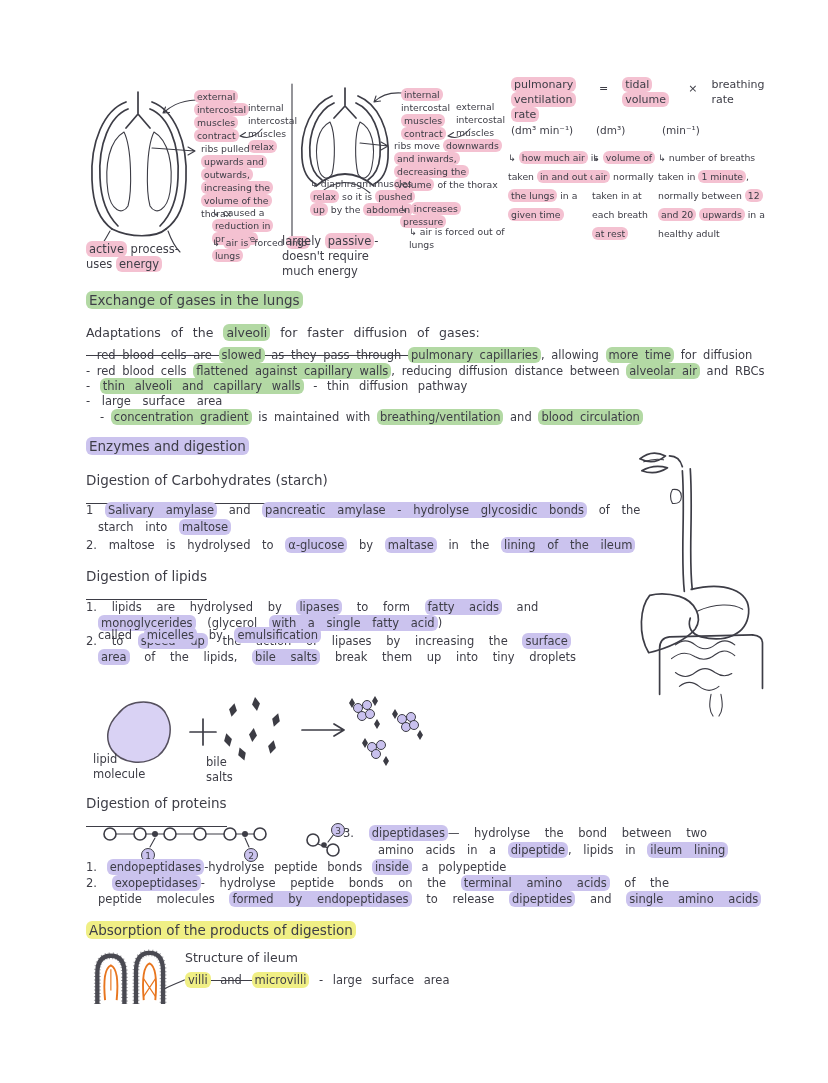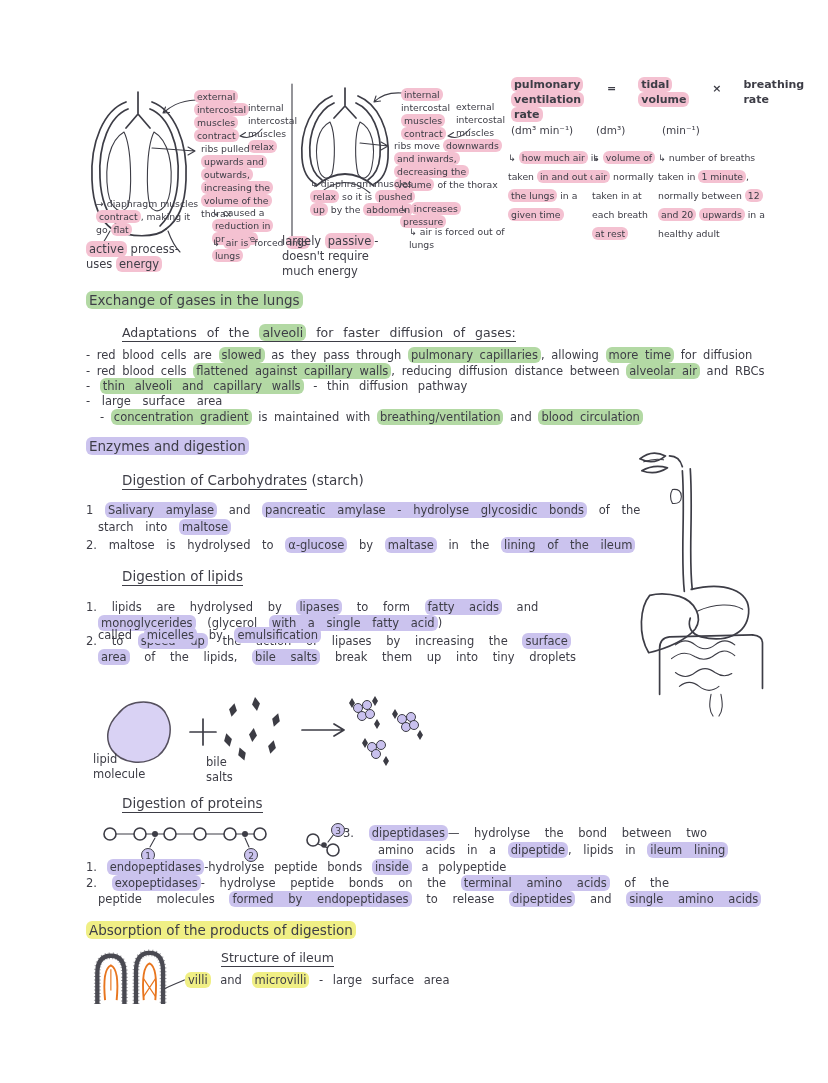--- a/index.html
+++ b/index.html
@@ -10,24 +10,24 @@
   #page{position:relative;width:828px;height:1083px;background:#ffffff;margin:0 auto;
         font-family:"DejaVu Sans",sans-serif;color:var(--ink);overflow:hidden;}
   .abs{position:absolute;}
   .hl{padding:1px 3px;border-radius:6px;-webkit-box-decoration-break:clone;box-decoration-break:clone;}
   .pink{background:var(--pink);} .green{background:var(--green);}
   .purple{background:var(--purple);} .yellow{background:var(--yellow);}
   .small{font-size:9.3px;line-height:1.4;}
   .body{font-size:11.5px;line-height:15px;}
   .heading{font-size:13.5px;line-height:1.3;}
   .subheading{font-size:12.5px;line-height:1.3;}
-  .underline{border-bottom:1.4px solid var(--ink);padding-bottom:1px;margin-left:36px;}
+  .underline{border-bottom:1.4px solid var(--ink);padding-bottom:15px;}
   .sp1{word-spacing:3px;} .sp2{word-spacing:6px;} .sp3{word-spacing:8px;} .sp4{word-spacing:11px;}
   .cols{line-height:2.05;}
-  .frow{display:flex;align-items:flex-start;gap:22px;font-size:11px;line-height:1.35;font-weight:bold;}
+  .frow{display:flex;align-items:flex-start;gap:14px;font-size:11px;line-height:1.35;}
   .fcell{flex:none;}
   .fop{flex:none;padding-top:4px;}
   .units{font-size:10.5px;text-align:center;}
   .prelines{white-space:pre-line;}
   svg.abs{overflow:visible;}
   .ink-line{stroke:var(--ink);fill:none;stroke-width:1.7;stroke-linecap:round;stroke-linejoin:round;}
   .ink-thin{stroke:var(--ink);fill:none;stroke-width:1.1;stroke-linecap:round;stroke-linejoin:round;}
 </style>
 </head>
 <body>
@@ -65,21 +65,20 @@
       <path class="ink-thin" d="M320 193 Q345 172 370 193"></path>
       <path class="ink-thin" d="M402 93 C388 92 380 96 374 102 M374 102 l6.5 -1 M374 102 l2 -6"></path>
       <path class="ink-thin" d="M470 129 C463 137 455 139 448 136 M448 136 l6.5 1.5 M448 136 l5.5 -3.5"></path>
       <path class="ink-thin" d="M360 143 L388 146 M388 146 l-7 -4 M388 146 l-7 4"></path>
     </g>
   </svg>
 
   <div class="abs small" style="left:194px;top:90px;width:58px"><span class="hl pink">external intercostal muscles contract</span></div>
   <div class="abs small" style="left:248px;top:101px;width:62px"><span>internal intercostal muscles </span><span class="hl pink">relax</span></div>
   <div class="abs small" style="left:201px;top:142px;width:88px"><span>ribs pulled </span><span class="hl pink">upwards and outwards, increasing the volume of the</span><span> thorax</span></div>
-  <div class="abs small" style="left:96px;top:197px;width:108px"><span>→ diaphragm muscles </span><span class="hl pink">contract</span><span>, making it go </span><span class="hl pink">flat</span></div>
   <div class="abs small" style="left:212px;top:206px;width:88px"><span>↳ caused a </span><span class="hl pink">reduction in pressure</span></div>
   <div class="abs small" style="left:212px;top:236px;width:112px"><span>↳ </span><span class="hl pink">air is</span><span> forced </span><span class="hl pink">into lungs</span></div>
   <div class="abs body" style="left:86px;top:242px;width:118px"><span class="hl pink">active</span><span> process- uses </span><span class="hl pink">energy</span></div>
 
   <div class="abs small" style="left:401px;top:88px;width:62px"><span class="hl pink">internal</span><span> intercostal </span><span class="hl pink">muscles contract</span></div>
   <div class="abs small" style="left:456px;top:100px;width:64px"><span>external intercostal muscles </span><span class="hl pink">relax</span></div>
   <div class="abs small" style="left:394px;top:139px;width:108px"><span>ribs move </span><span class="hl pink">downwards and inwards, decreasing the volume</span><span> of the thorax</span></div>
   <div class="abs small" style="left:310px;top:177px;width:112px"><span>↳ diaphragm muscles </span><span class="hl pink">relax</span><span> so it is </span><span class="hl pink">pushed up</span><span> by the </span><span class="hl pink">abdomen</span></div>
   <div class="abs small" style="left:400px;top:202px;width:78px"><span>↳ </span><span class="hl pink">increases pressure</span></div>
   <div class="abs small" style="left:409px;top:225px;width:100px"><span>↳ air is forced out of lungs</span></div>

